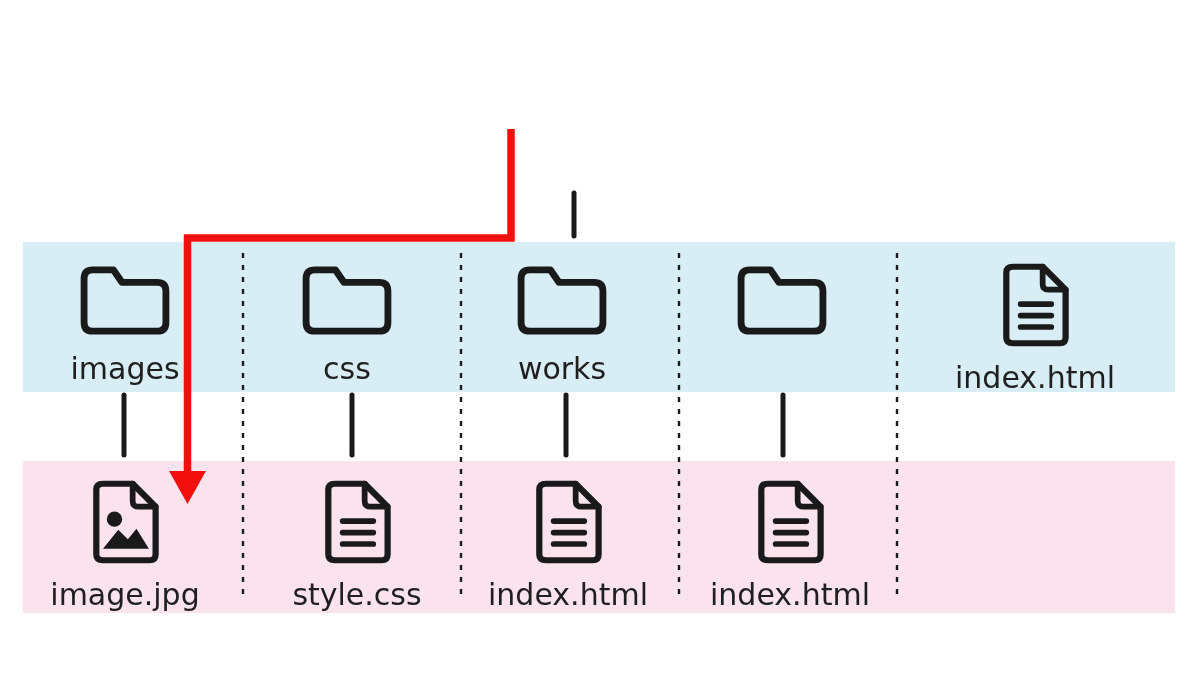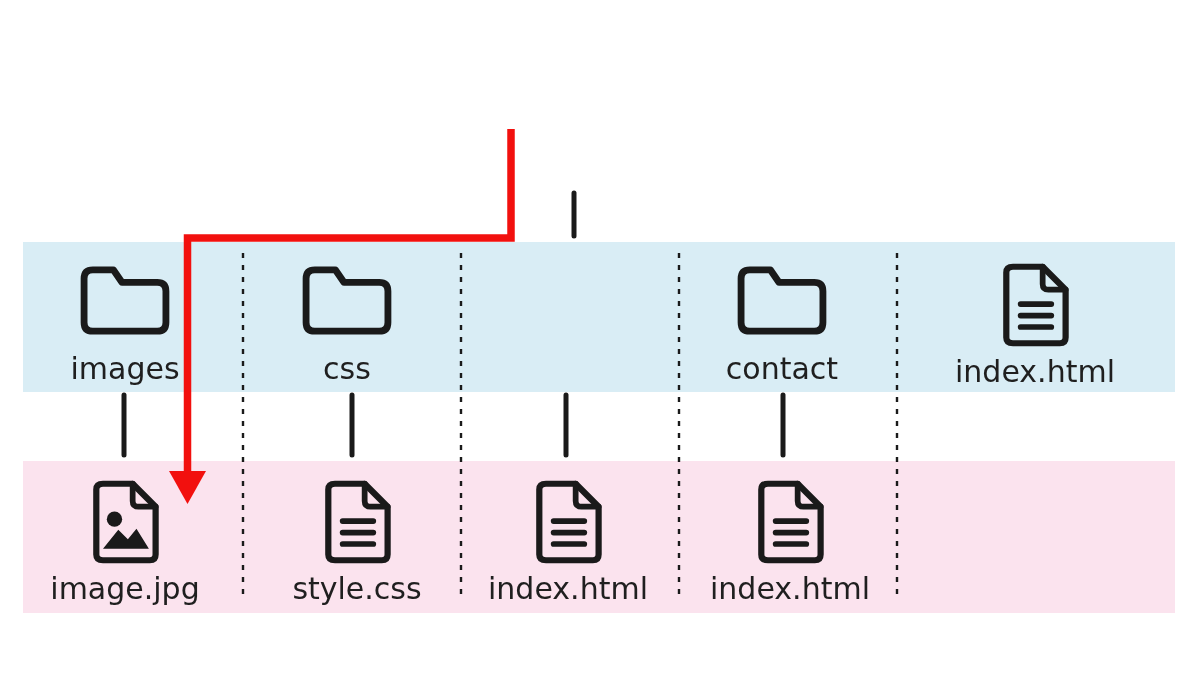--- a/index.html
+++ b/index.html
@@ -26,21 +26,21 @@
     flex-direction: column;
     align-items: center;
   }
   .node .label {
     font-size: 30px;
     line-height: 34px;
     color: var(--text, #1f1f1f);
     white-space: nowrap;
   }
   .node.folder .label { margin-top: 14px; }
-  .node.file .label { margin-top: 6px; }
+  .node.file .label { margin-top: 12px; }
   .node.root .label { margin-top: 18px; font-size: 34px; line-height: 38px; }
 
   .icon-folder { width: 96px; height: 76px; }
   .node.root .icon-folder { width: 94px; height: 82px; }
   .icon-file { width: 74px; height: 88px; }
 
   .overlay {
     position: absolute;
     left: 0; top: 0;
     width: 1200px; height: 680px;
@@ -118,25 +118,30 @@
         <use href="#sym-folder"></use>
       </svg>
     <div class="label">images</div>
   </div>
   <div class="node folder" style="left:237px; top:262px;">
     <svg class="icon-folder">
         <use href="#sym-folder"></use>
       </svg>
     <div class="label">css</div>
   </div>
+  <div class="node folder" style="left:452px; top:262px;">
+    <svg class="icon-folder">
+        <use href="#sym-folder"></use>
+      </svg>
+    <div class="label">works</div>
+  </div>
   <div class="node folder" style="left:672px; top:262px;">
     <svg class="icon-folder">
         <use href="#sym-folder"></use>
       </svg>
-    <div class="label">contact</div>
   </div>
   <div class="node file" style="left:925px; top:261px;">
     <svg class="icon-file">
         <use href="#sym-file-text"></use>
       </svg>
     <div class="label">index.html</div>
   </div>
 
   <div class="node file" style="left:247px; top:478px;">
     <svg class="icon-file">

